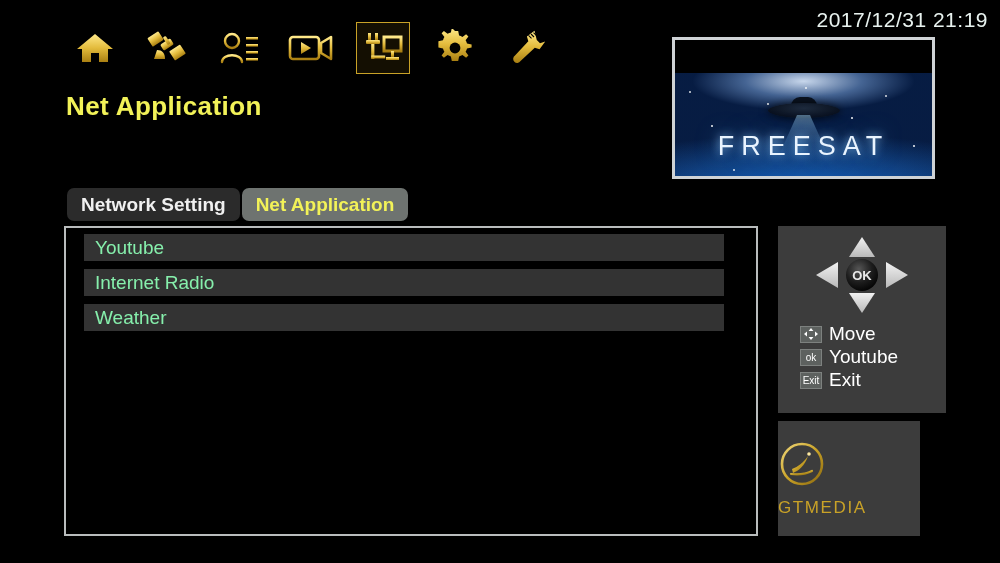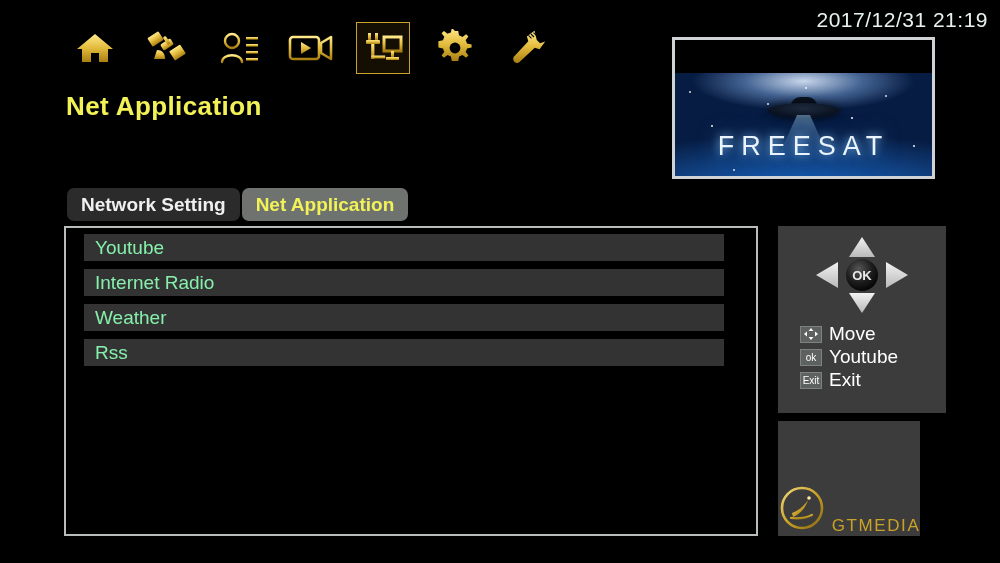--- a/index.html
+++ b/index.html
@@ -245,22 +245,22 @@
 
   
   #brand-panel {
     position: absolute;
     left: 778px;
     top: 421px;
     width: 142px;
     height: 115px;
     background: #3c3c3c;
     display: flex;
-    flex-direction: row;
-    align-items: flex-end;
+    flex-direction: column;
+    align-items: flex-start;
     justify-content: center;
     gap: 6px;
   }
   #brand-text {
     color: #c9a227;
     font-size: 17px;
     letter-spacing: 1.6px;
     font-family: "Liberation Sans", sans-serif;
   }
 </style>
@@ -396,21 +396,20 @@
   <div id="tabs">
     <div class="tab inactive">Network Setting</div>
     <div class="tab active">Net Application</div>
   </div>
 
   <div id="list-panel">
     <div id="list-rows">
       <div class="list-row">Youtube</div>
       <div class="list-row">Internet Radio</div>
       <div class="list-row">Weather</div>
-      <div class="list-row">Rss</div>
     </div>
   </div>
 
   <div id="help-panel">
     <div id="dpad">
       <svg width="112" height="86" viewBox="0 0 112 86">
         <defs>
           <linearGradient id="tri" x1="0" y1="0" x2="0" y2="1">
             <stop offset="0%" stop-color="#f2f2f2"></stop>
             <stop offset="100%" stop-color="#b9b9b9"></stop>

